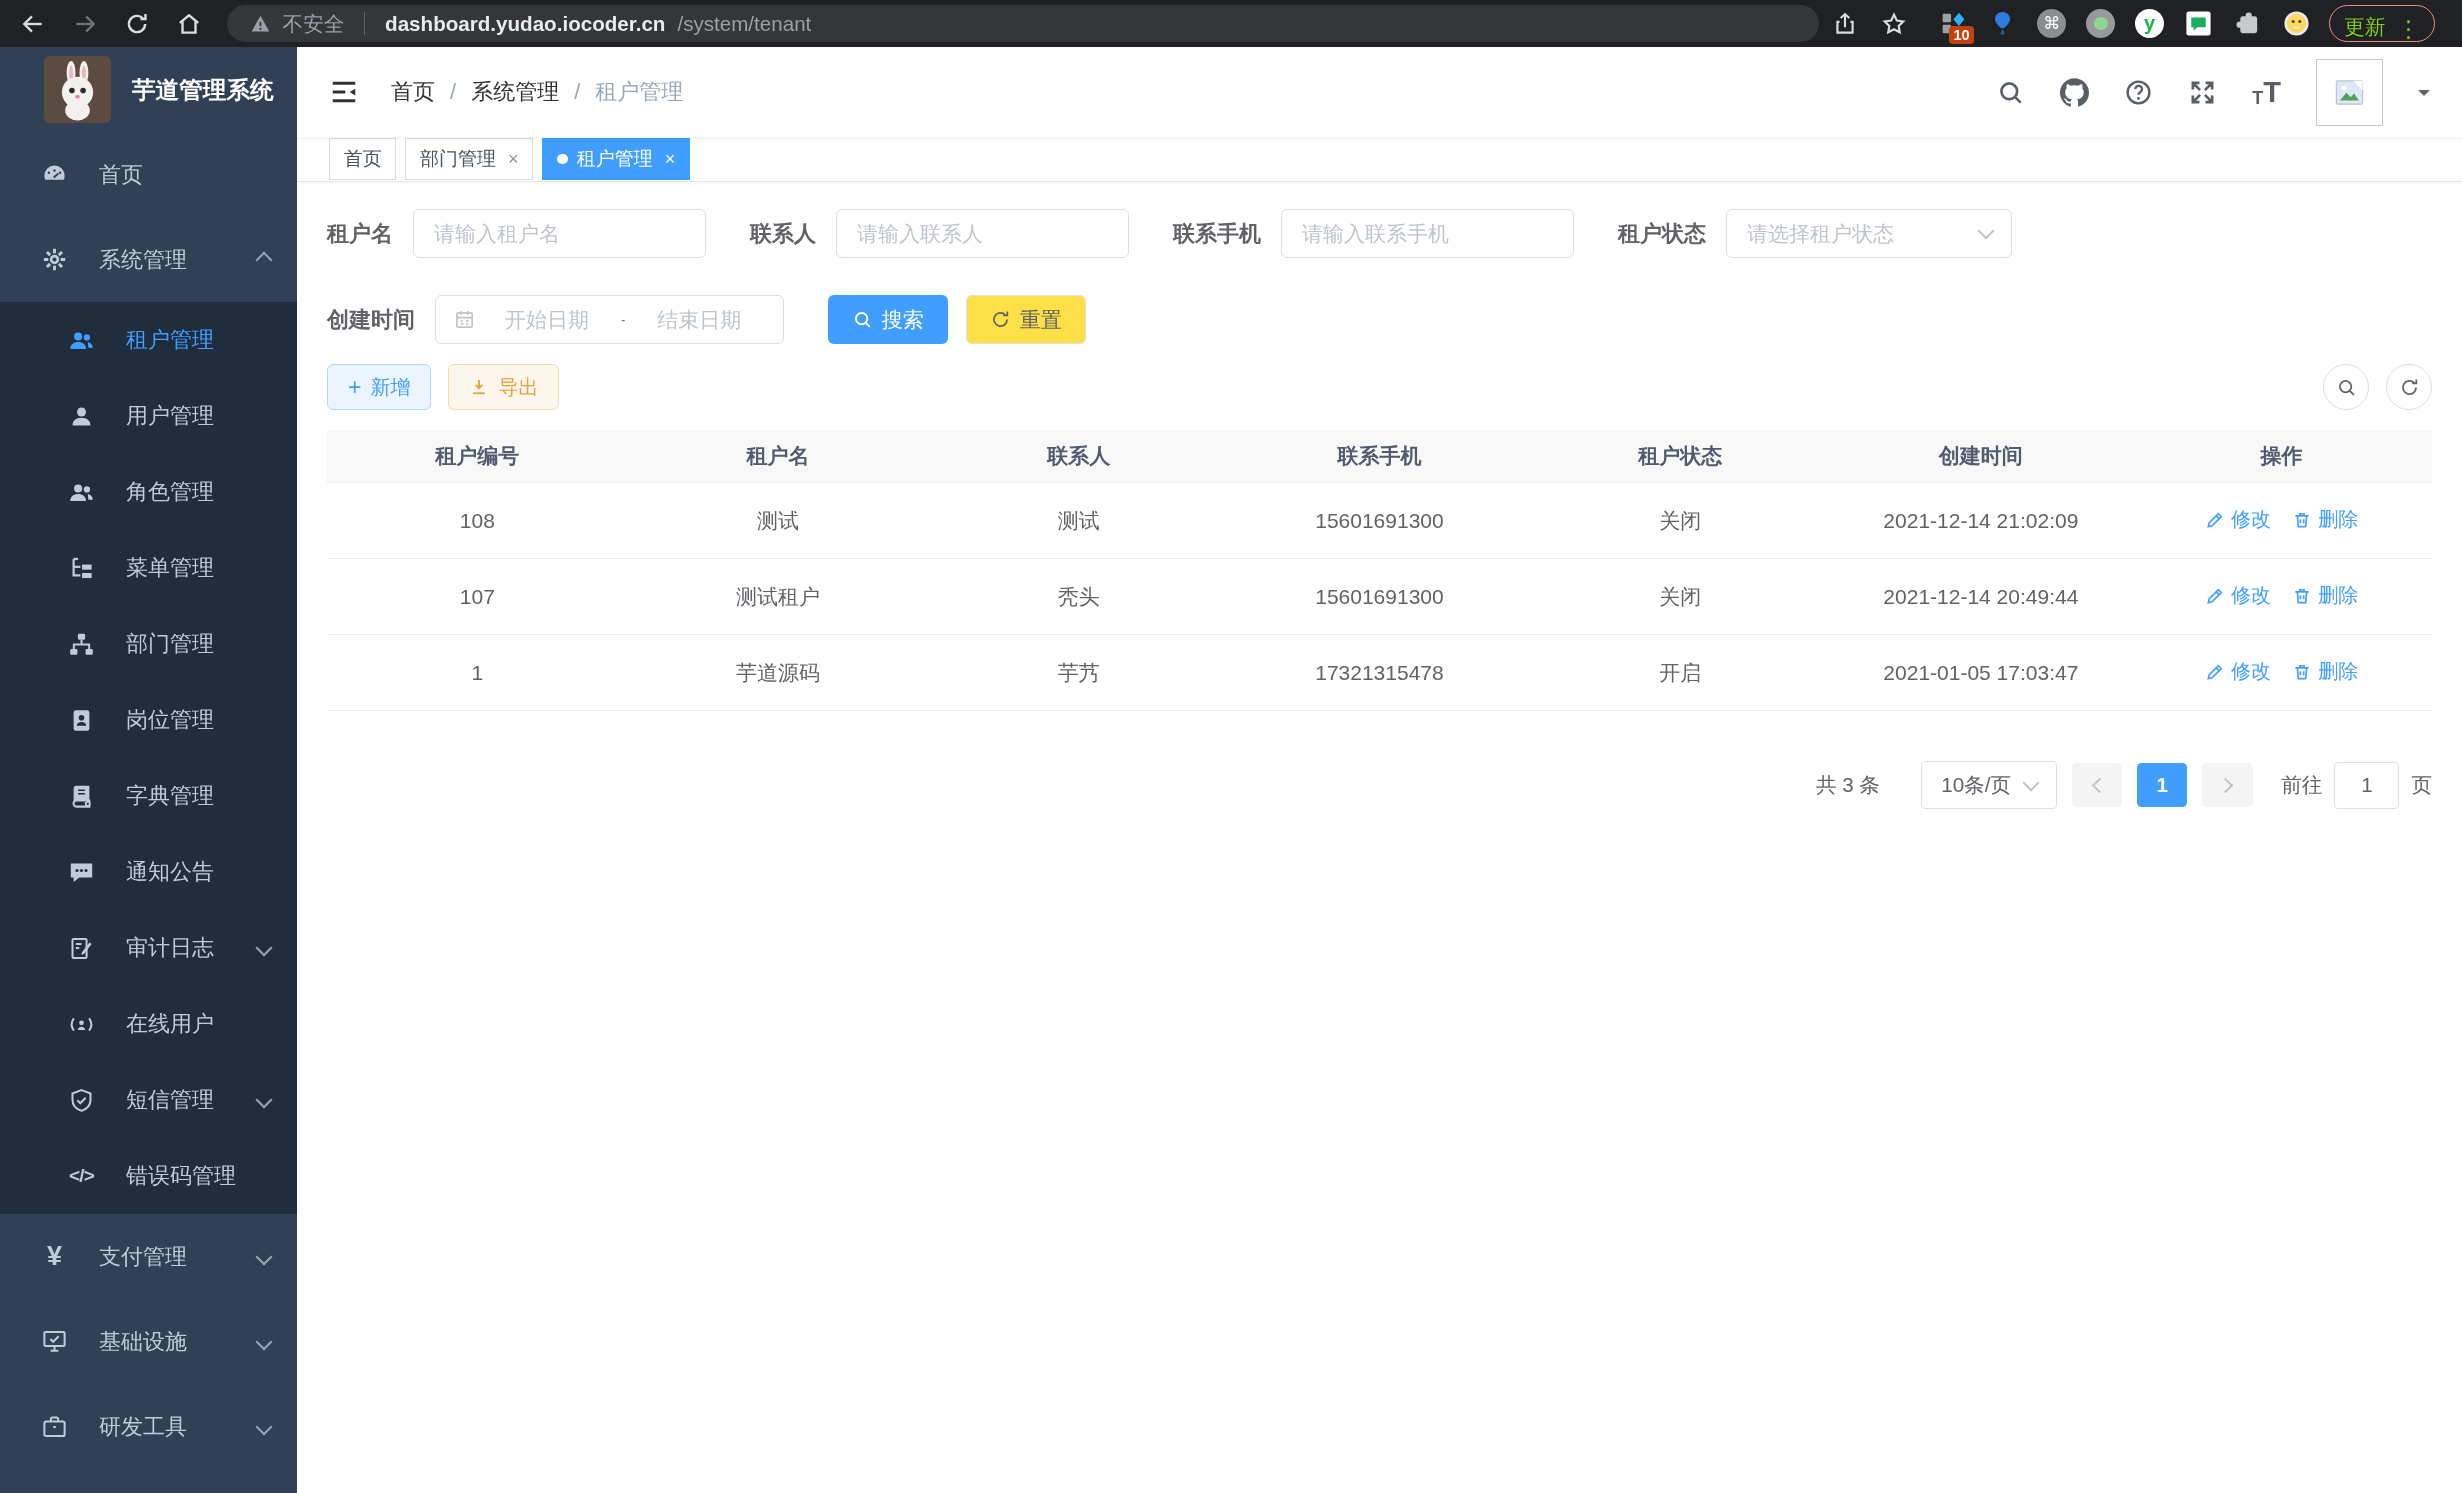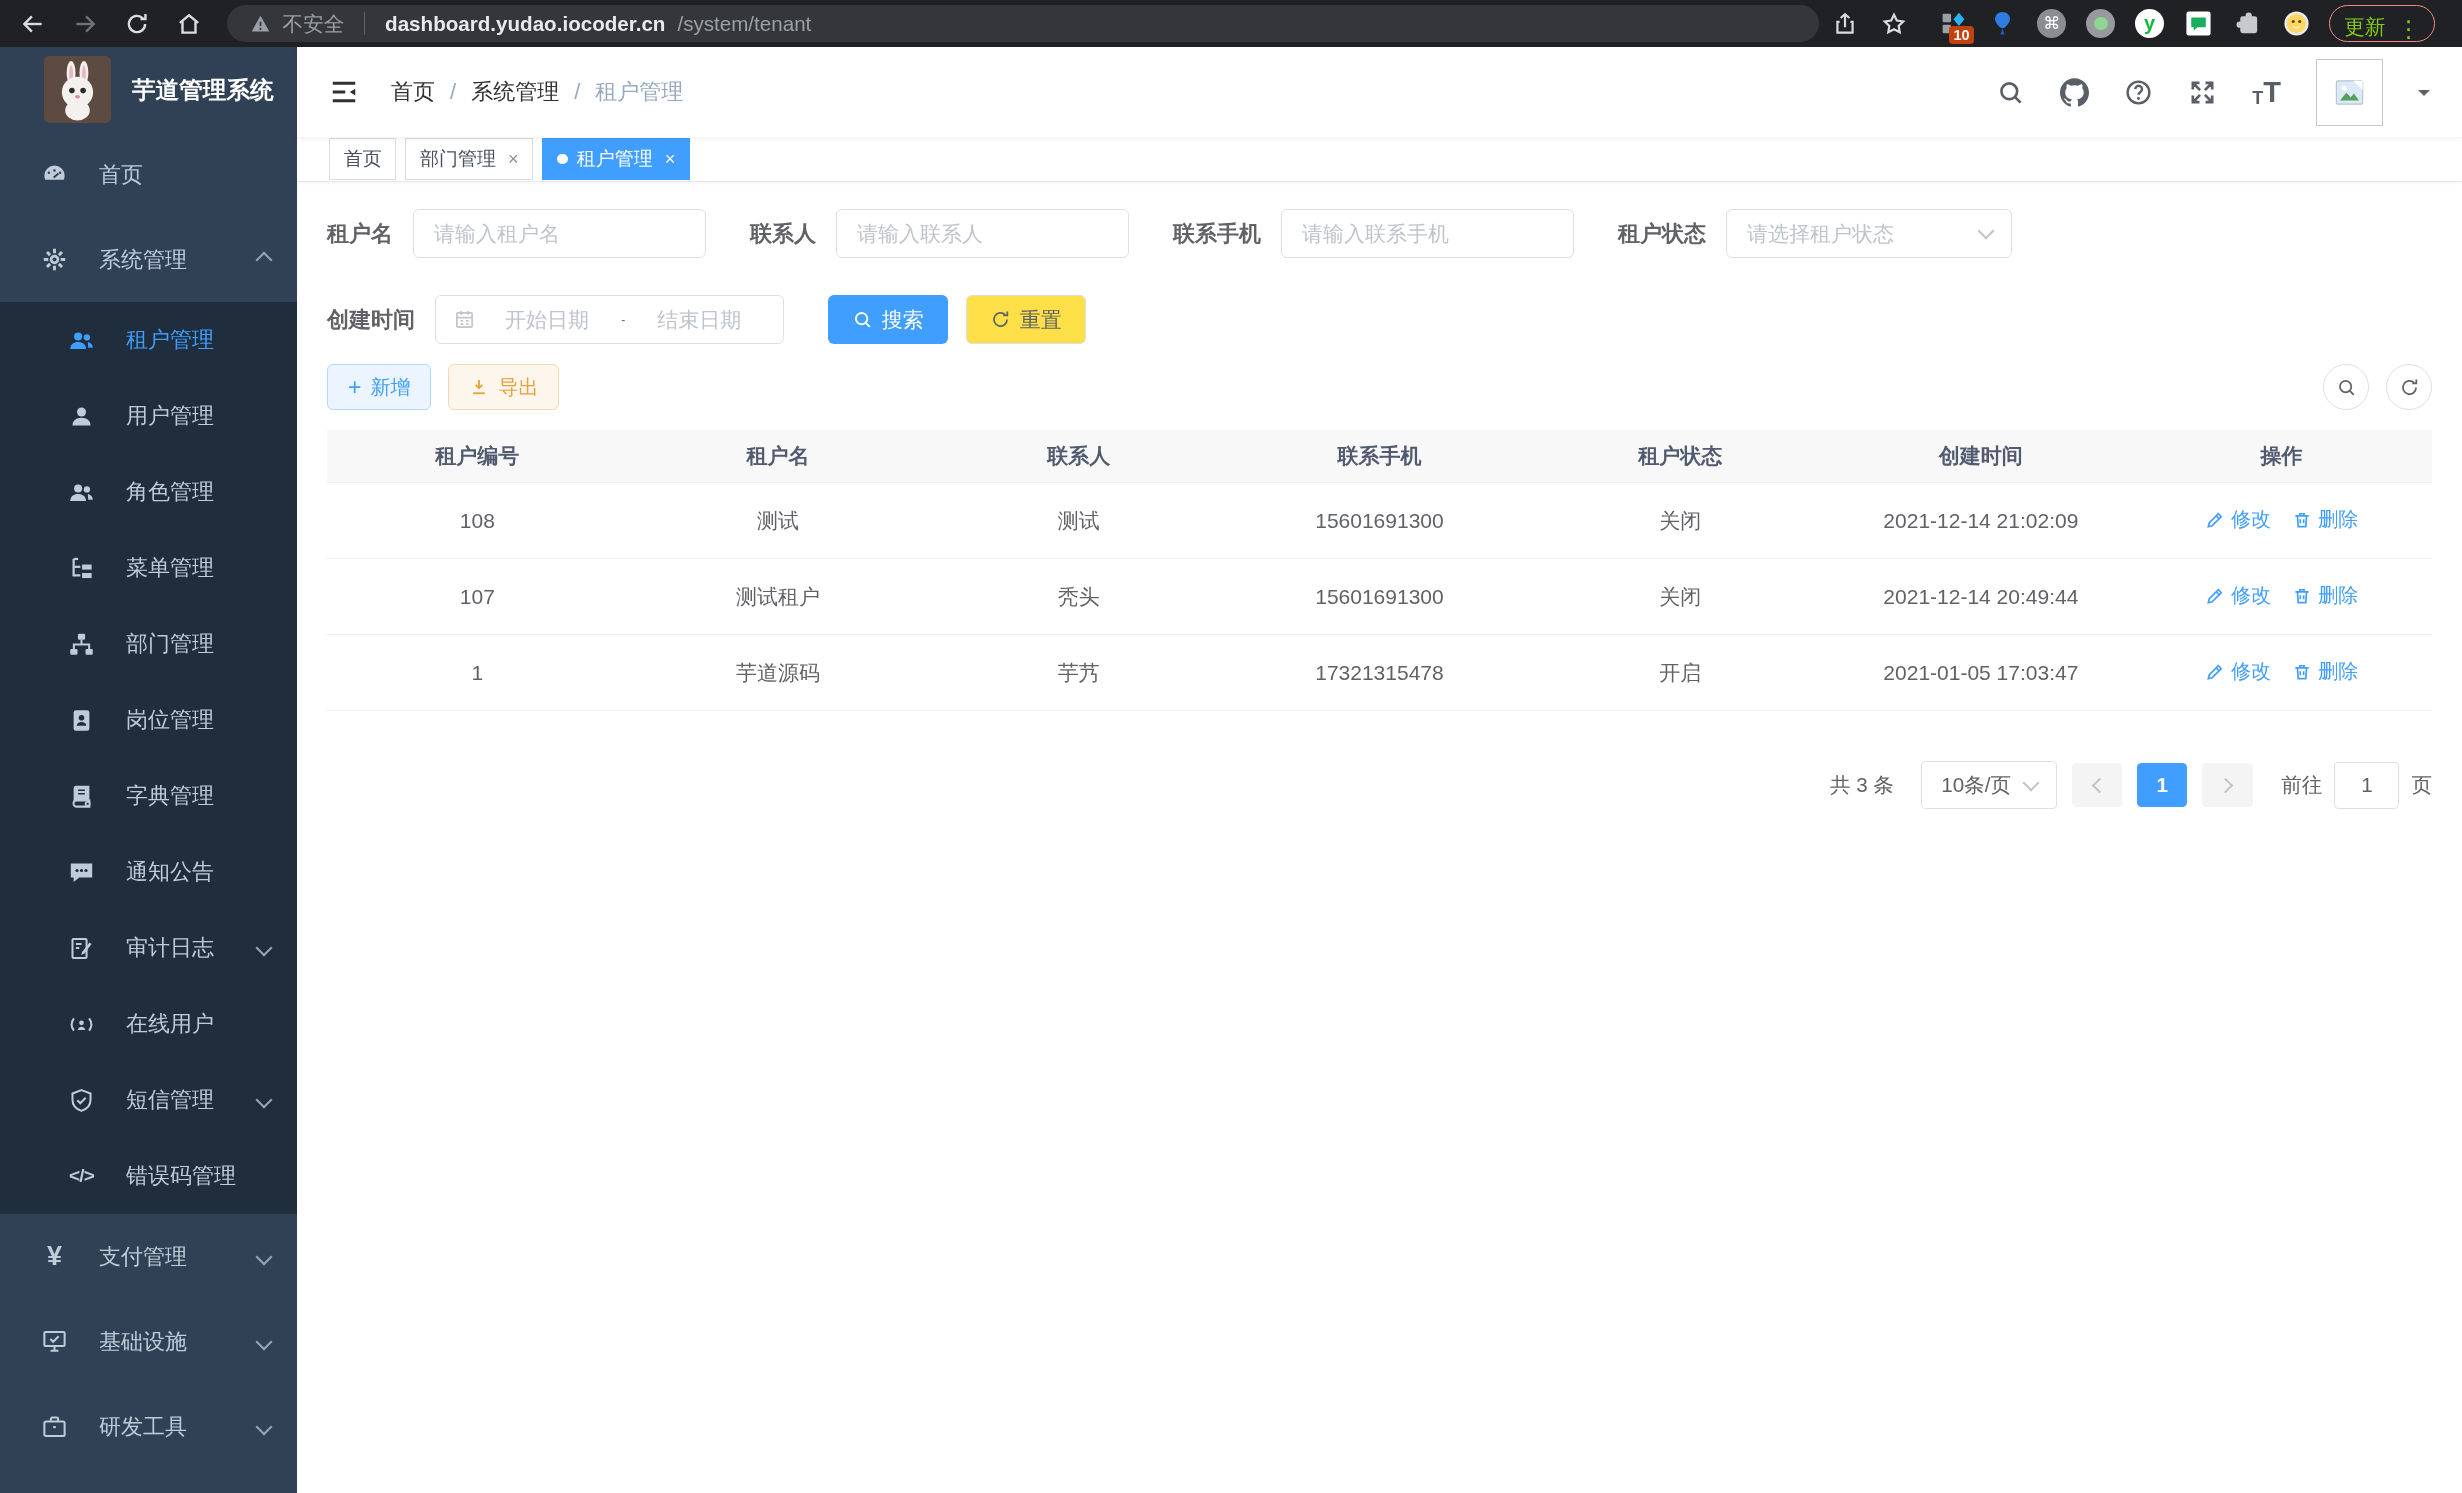--- a/index.html
+++ b/index.html
@@ -100,21 +100,21 @@
   table{width:100%;border-collapse:collapse;table-layout:fixed;font-size:21px}
   thead th{height:50px;background:#f8f8f9;color:#515a6e;font-weight:bold;text-align:center;
     border-bottom:1.5px solid #ebeef5}
   tbody td{height:73px;color:#606266;text-align:center;border-bottom:1.5px solid #ebeef5;white-space:nowrap}
   .op{color:#409eff;text-decoration:none;margin:0 10.7px;display:inline-flex;align-items:center;gap:6px;
     font-size:20px;cursor:pointer}
   .opic{width:20px;height:20px}
 
   .pager{display:flex;align-items:center;justify-content:flex-end;margin-top:50px;font-size:20.6px;
     color:#606266;gap:15px}
-  .ptotal{margin-right:12px}
+  .ptotal{margin-right:26px}
   .psel{width:134px;height:46px;border:1.5px solid #dcdfe6;border-radius:4.6px;display:flex;align-items:center;
     justify-content:center;gap:13.7px;background:#fff;cursor:pointer}
   .psel .chev{border-color:#c0c4cc;transform:rotate(45deg);margin-top:-4.6px}
   .pbtn{min-width:41px;height:44px;border-radius:4.6px;background:#f4f4f5;display:flex;align-items:center;
     justify-content:center;cursor:pointer;padding:0 4.6px}
   .pbtn .chev{border-color:#c0c4cc;width:9px;height:9px}
   .pbtn.active{background:#409eff;color:#fff;font-weight:bold}
   .goto{display:flex;align-items:center;gap:12px;margin-left:13.7px}
   .goto input{width:59px;height:43px;border:1.5px solid #dcdfe6;border-radius:4.6px;text-align:center;
     font-size:20.6px;color:#606266;outline:none;font-family:inherit}

